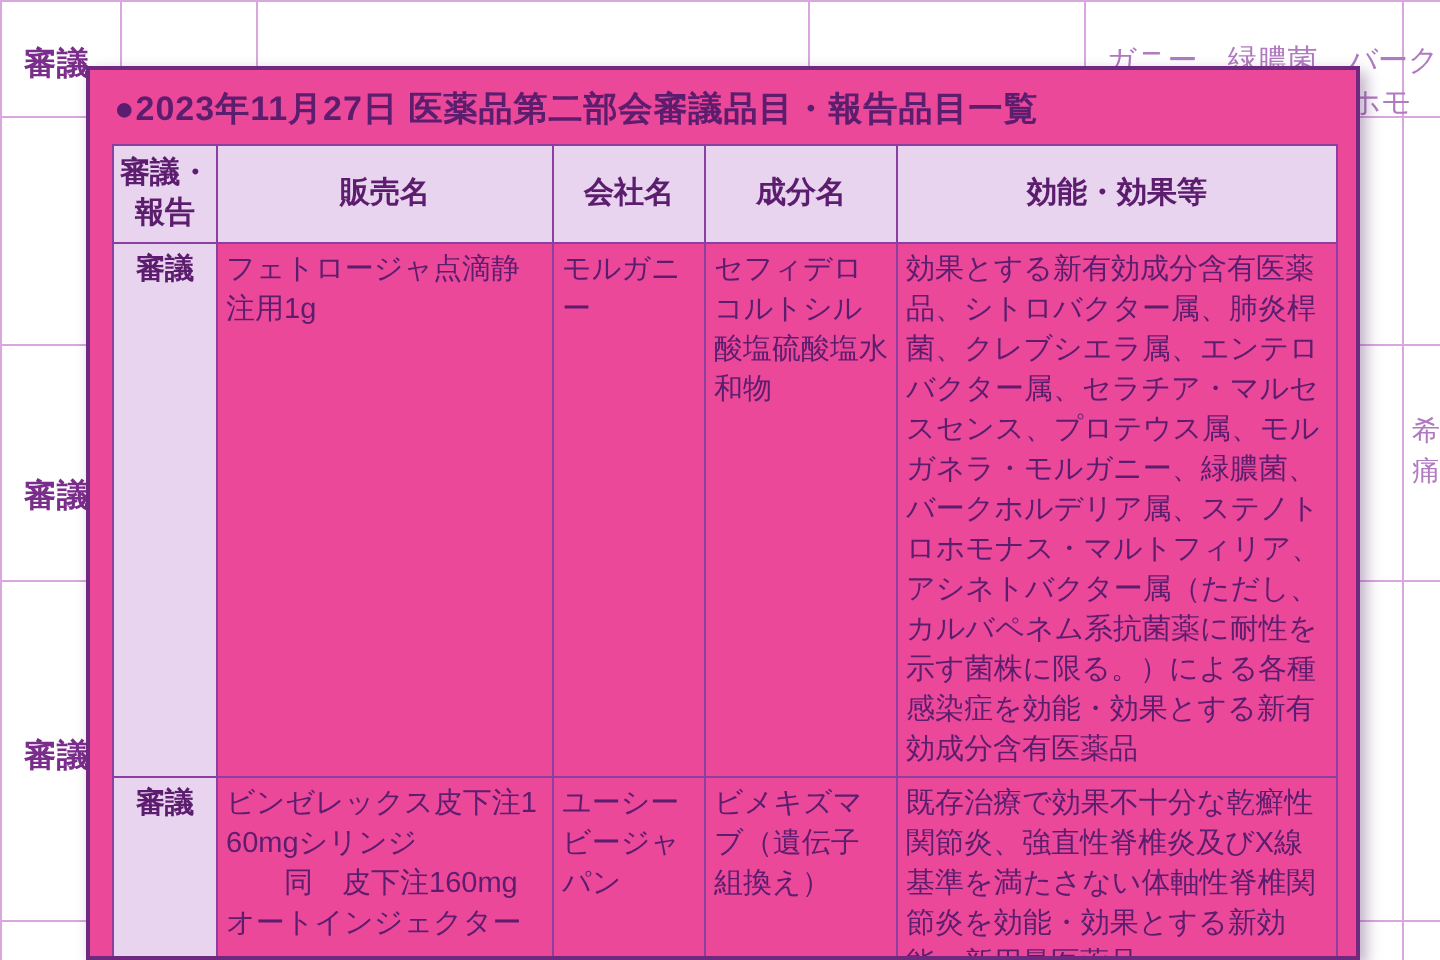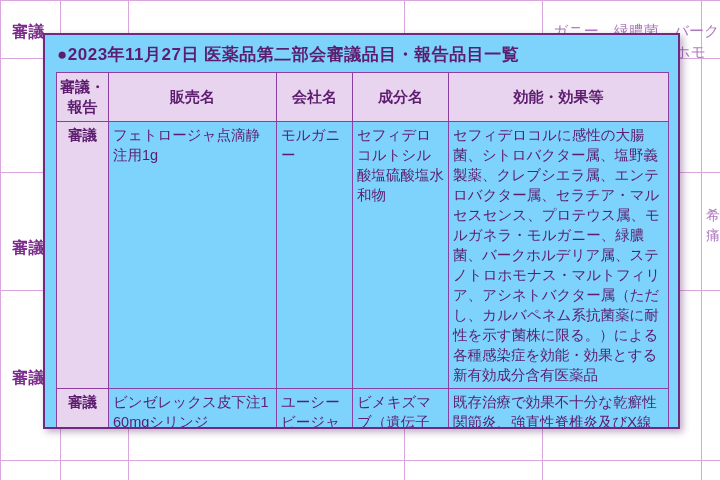--- a/index.html
+++ b/index.html
@@ -56,22 +56,22 @@
     line-height: 20px;
     white-space: pre;
   }
 
   
   .panel {
     position: absolute;
     left: 43px;
     top: 33px;
     width: 637px;
-    height: 396px;
-    background: #7dd3fc;
+    height: 447px;
+    background: #ec4899;
     border: 2px solid #6f2a80;
     box-shadow: 3px 3px 7px rgba(70, 20, 85, 0.35);
     overflow: hidden;
     box-sizing: border-box;
   }
   .panel-title {
     padding: 8px 10px 6px 12px;
     font-size: 17px;
     font-weight: bold;
     color: #5c1d6e;
@@ -166,21 +166,21 @@
         <th>成分名</th>
         <th>効能・効果等</th>
       </tr>
     </thead>
     <tbody>
       <tr>
         <td class="c-kubun">審議</td>
         <td class="cell-lines">フェトロージャ点滴静注用1g</td>
         <td class="cell-lines">モルガニー</td>
         <td class="cell-lines">セフィデロコルトシル酸塩硫酸塩水和物</td>
-        <td class="cell-lines">セフィデロコルに感性の大腸菌、シトロバクター属、塩野義製薬、クレブシエラ属、エンテロバクター属、セラチア・マルセスセンス、プロテウス属、モルガネラ・モルガニー、緑膿菌、バークホルデリア属、ステノトロホモナス・マルトフィリア、アシネトバクター属（ただし、カルバペネム系抗菌薬に耐性を示す菌株に限る。）による各種感染症を効能・効果とする新有効成分含有医薬品</td>
+        <td class="cell-lines">効果とする新有効成分含有医薬品、シトロバクター属、肺炎桿菌、クレブシエラ属、エンテロバクター属、セラチア・マルセスセンス、プロテウス属、モルガネラ・モルガニー、緑膿菌、バークホルデリア属、ステノトロホモナス・マルトフィリア、アシネトバクター属（ただし、カルバペネム系抗菌薬に耐性を示す菌株に限る。）による各種感染症を効能・効果とする新有効成分含有医薬品</td>
       </tr>
       <tr>
         <td class="c-kubun">審議</td>
         <td class="cell-lines">ビンゼレックス皮下注160mgシリンジ
 　　同　皮下注160mgオートインジェクター</td>
         <td class="cell-lines">ユーシービージャパン</td>
         <td class="cell-lines">ビメキズマブ（遺伝子組換え）</td>
         <td class="cell-lines">既存治療で効果不十分な乾癬性関節炎、強直性脊椎炎及びX線基準を満たさない体軸性脊椎関節炎を効能・効果とする新効能・新用量医薬品</td>
       </tr>
 

